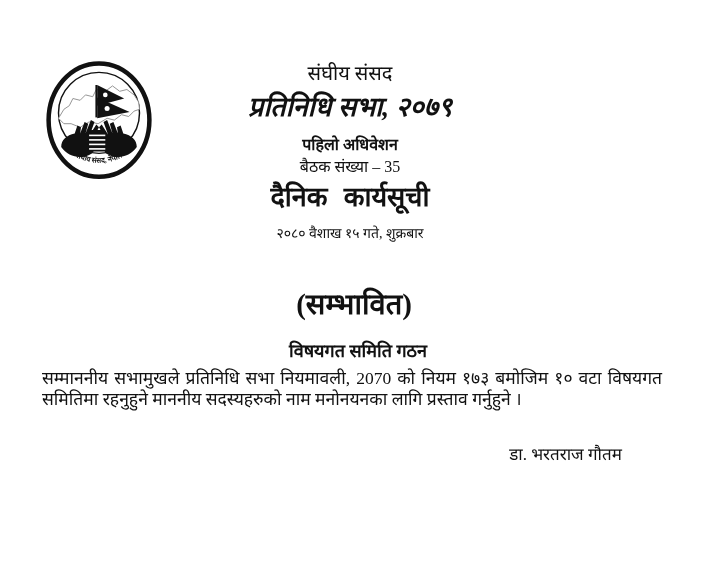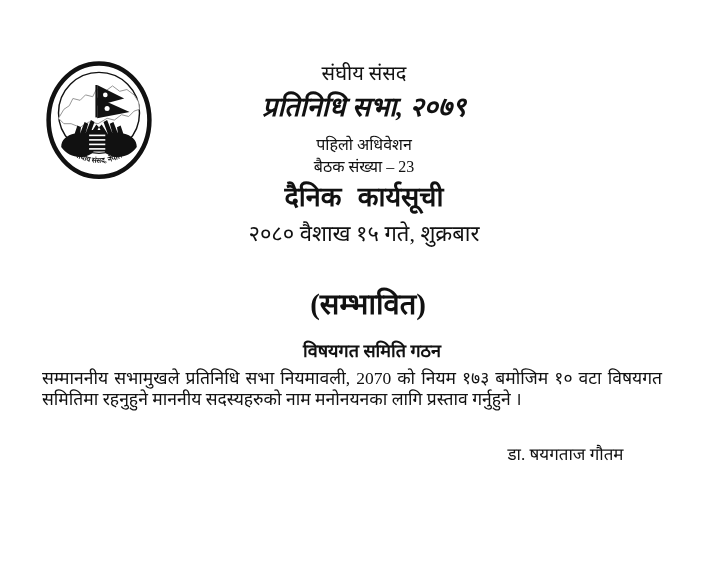--- a/index.html
+++ b/index.html
@@ -8,31 +8,31 @@
     position: relative;
     width: 719px;
     height: 574px;
     background: #ffffff;
     color: #111111;
     font-family: "Liberation Serif", "DejaVu Serif", serif;
     overflow: hidden;
   }
   .abs { position: absolute; }
   .center-line {
-    left: 14px;
+    left: 0;
     width: 700px;
     text-align: center;
     white-space: nowrap;
   }
   .t-parliament { top: 60px;  font-size: 20px; line-height: 26px; }
   .t-house      { top: 88px;  font-size: 27px; line-height: 38px; font-weight: bold; font-style: italic; }
-  .t-session    { top: 134px; font-size: 16px; line-height: 22px; }
+  .t-session    { top: 134px; font-size: 16px; line-height: 22px; font-weight: bold; }
   .t-meeting    { top: 156px; font-size: 16px; line-height: 22px; }
   .t-doctitle   { top: 181px; font-size: 27px; line-height: 36px; font-weight: bold; font-family: Liberation Mono, monospace; }
-  .t-date       { top: 222px; font-size: 22px; line-height: 24px; }
+  .t-date       { top: 222px; font-size: 14px; line-height: 24px; }
   .t-time       { top: 254px; font-size: 18px; line-height: 24px; }
   .t-status     { top: 284px; font-size: 29px; line-height: 40px; font-weight: bold; padding-left: 8px; }
   .t-section    { top: 339px; font-size: 18px; line-height: 24px; font-weight: bold; margin-left: 8px; }
   .t-paragraph {
     top: 368px;
     left: 42px;
     width: 620px;
     font-size: 17.5px;
     line-height: 20.9px;
     text-align: justify;
@@ -96,30 +96,30 @@
       </text>
     </svg>
   </div>
 
   <div class="abs center-line t-parliament">संघीय संसद</div>
 
   <div class="abs center-line t-house">प्रतिनिधि सभा, २०७९</div>
 
   <div class="abs center-line t-session">पहिलो अधिवेशन</div>
 
-  <div class="abs center-line t-meeting">बैठक संख्या – 23</div>
+  <div class="abs center-line t-meeting">बैठक संख्या – 35</div>
 
   <div class="abs center-line t-doctitle">दैनिक कार्यसूची</div>
 
   <div class="abs center-line t-date">२०८० वैशाख १५ गते, शुक्रबार</div>
 
 
   <div class="abs center-line t-status">(सम्भावित)</div>
 
   <div class="abs center-line t-section">विषयगत समिति गठन</div>
 
   <div class="abs t-paragraph">सम्माननीय सभामुखले प्रतिनिधि सभा नियमावली, 2070 को नियम १७३ बमोजिम १० वटा विषयगत समितिमा रहनुहुने माननीय सदस्यहरुको नाम मनोनयनका लागि प्रस्ताव गर्नुहुने ।</div>
 
   <div class="abs t-signature">
-    <div>डा. षयगताज गौतम</div>
+    <div>डा. भरतराज गौतम</div>
   </div>
 
 </div>
 
 </body></html>

